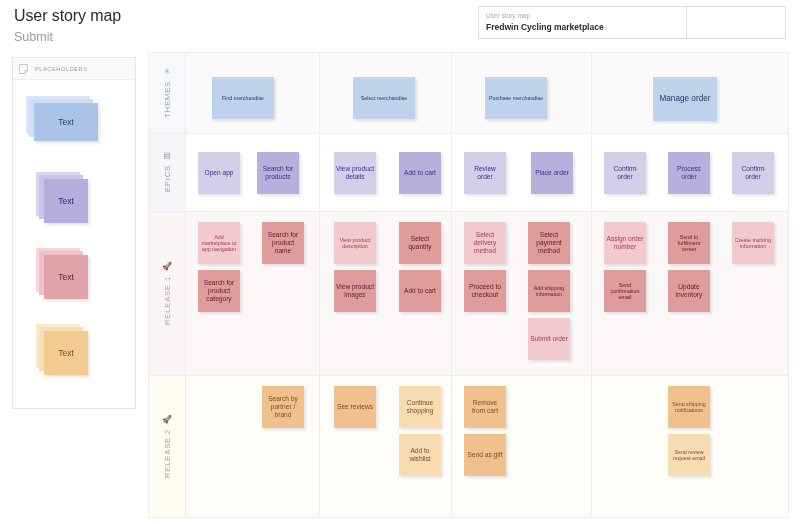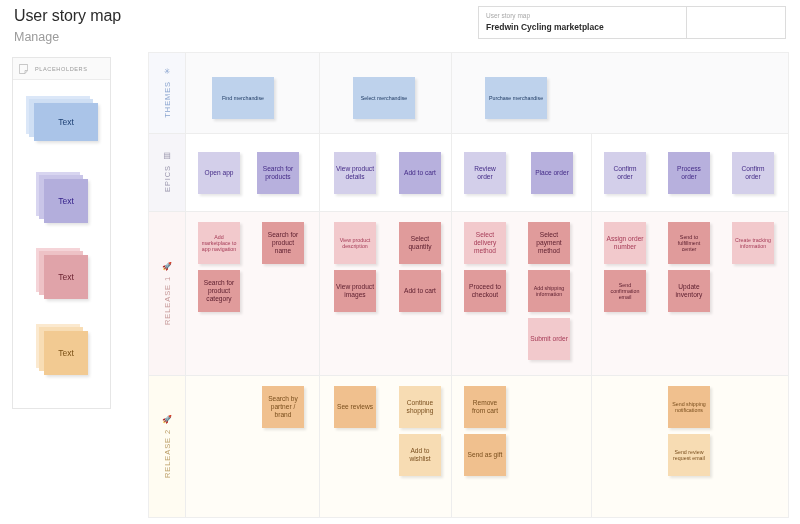--- a/index.html
+++ b/index.html
@@ -24,21 +24,21 @@
     display: flex; border: 1px solid #dcdcdc; background: #fff;
   }
   .doc-cell { padding: 4px 7px 0 7px; display: flex; flex-direction: column; justify-content: flex-start;}
   #doc-cell-name { width: 208px; border-right: 1px solid #dcdcdc; }
   #doc-cell-date { flex: 1; }
   .doc-label { font-size: 6.5px; color: #a8a8a8; line-height: 9px; }
   .doc-value { font-size: 8.5px; color: #2b2b2b; font-weight: bold; line-height: 12px; margin-top: 1px; }
 
   
   #placeholders-panel {
-    position: absolute; left: 12px; top: 57px; width: 99px; height: 352px;
+    position: absolute; left: 12px; top: 57px; width: 124px; height: 352px;
     border: 1px solid #e6e6e6; background: #ffffff;
   }
   #placeholders-header {
     height: 22px; border-bottom: 1px solid #ececec; background: #fafafa;
     display: flex; align-items: center; padding-left: 6px; gap: 7px;
   }
   #placeholders-title { font-size: 5.6px; color: #9a9a9a; letter-spacing: 0.6px; }
   .ph-group { position: relative; height: 60px; margin-top: 16px; }
   .ph-card {
     position: absolute; display: flex; align-items: center; justify-content: center;
@@ -92,21 +92,21 @@
   }
   .sz-sm { font-size: 5.3px; }
   .sz-md { font-size: 6.6px; }
   .sz-lg { font-size: 8.2px; }
 </style>
 </head>
 <body>
 
 <div id="page-title-block">
   <div id="page-title">User story map</div>
-  <div id="page-subtitle">Manage</div>
+  <div id="page-subtitle">Submit</div>
 </div>
 
 <div id="doc-info">
   <div class="doc-cell" id="doc-cell-name">
     <span class="doc-label">User story map</span>
     <span class="doc-value">Fredwin Cycling marketplace</span>
   </div>
 </div>
 
 <div id="placeholders-panel">
@@ -152,20 +152,23 @@
       <div class="row-cols">
         <div class="map-col col-w1">
           <div class="sticky sz-sm" style="left: 26px; top: 24px; width: 62px; height: 42px; background: rgb(190, 210, 236); color: rgb(30, 58, 99);">Find merchandise</div>
         </div>
         <div class="map-col col-w2">
           <div class="sticky sz-sm" style="left: 33px; top: 24px; width: 62px; height: 42px; background: rgb(190, 210, 236); color: rgb(30, 58, 99);">Select merchandise</div>
         </div>
         <div class="map-col col-w3">
           <div class="sticky sz-sm" style="left: 33px; top: 24px; width: 62px; height: 42px; background: rgb(190, 210, 236); color: rgb(30, 58, 99);">Purchase merchandise</div>
         </div>
+        <div class="map-col col-w4">
+          <div class="sticky sz-lg" style="left: 61px; top: 24px; width: 64px; height: 44px; background: rgb(190, 210, 236); color: rgb(30, 58, 99);">Manage order</div>
+        </div>
       </div>
     </div>
     <div class="map-row" id="row-epics">
       <div class="row-label-cell" id="label-epics">
         <span class="row-icon">▤</span>
         <span class="row-label-text">EPICS</span>
       </div>
       <div class="row-cols">
         <div class="map-col col-w1">
           <div class="sticky sz-md" style="left: 12px; top: 18px; width: 42px; height: 42px; background: rgb(211, 207, 234); color: rgb(67, 42, 134);">Open app</div>

